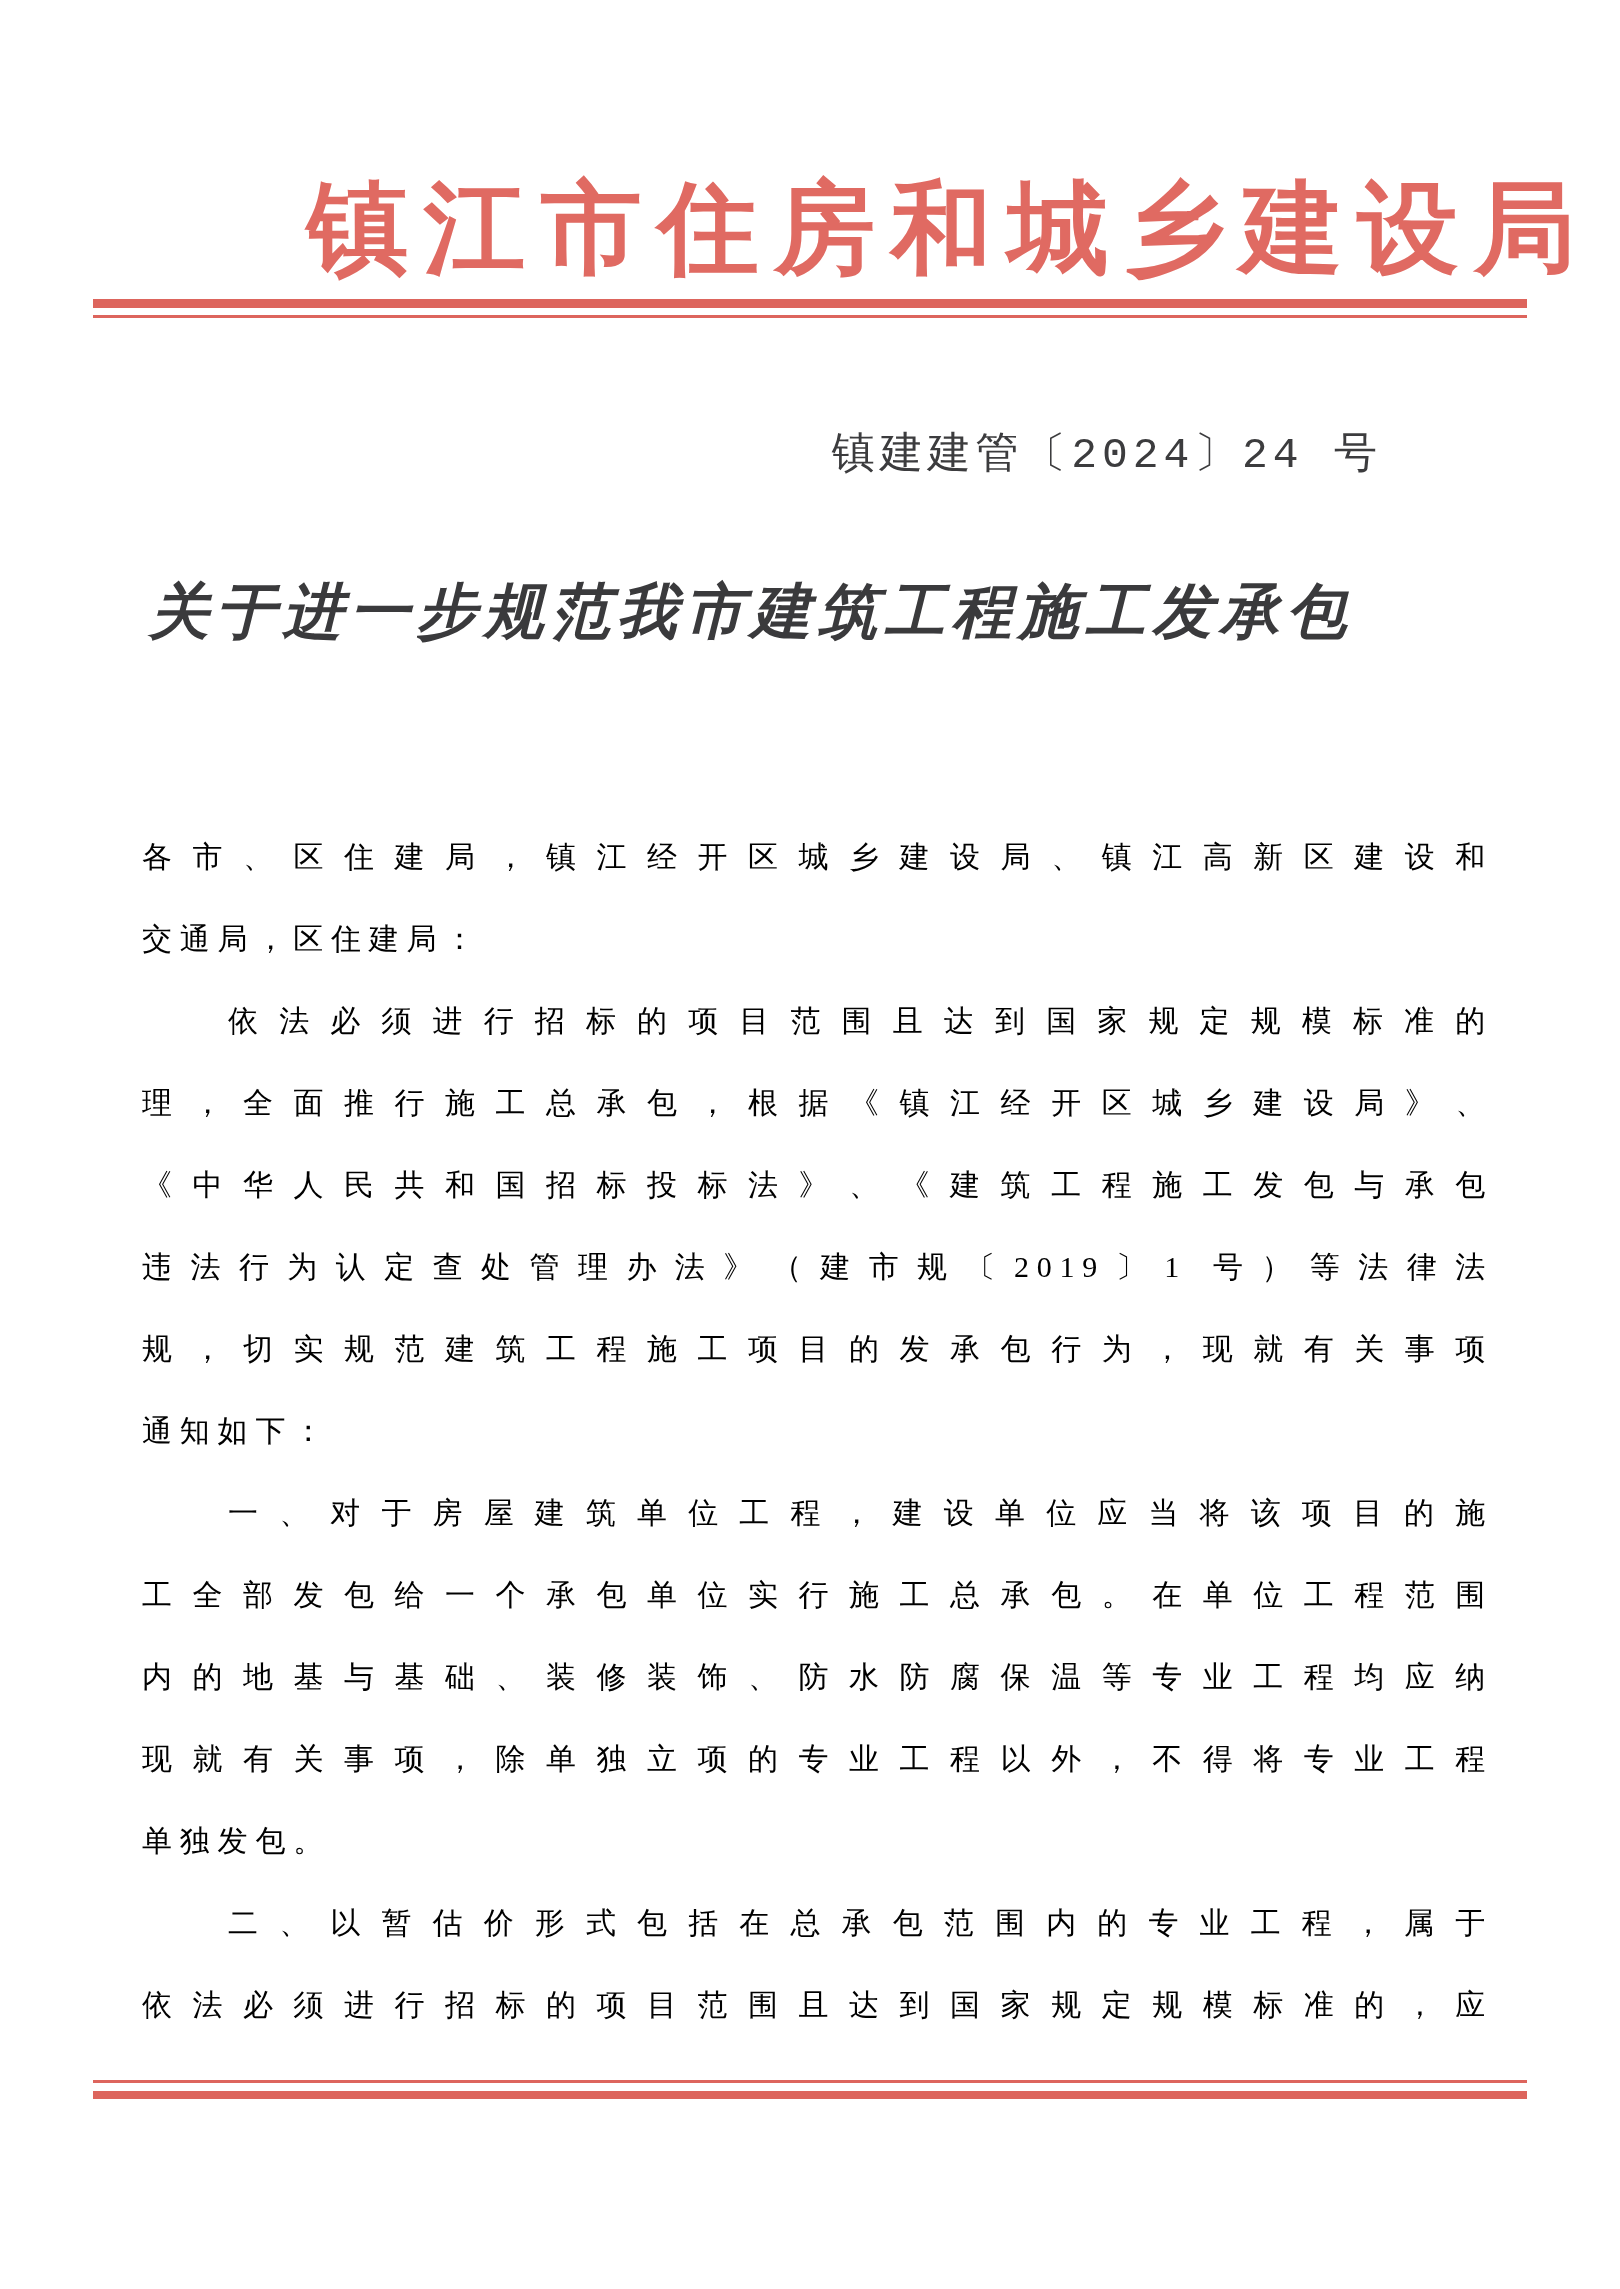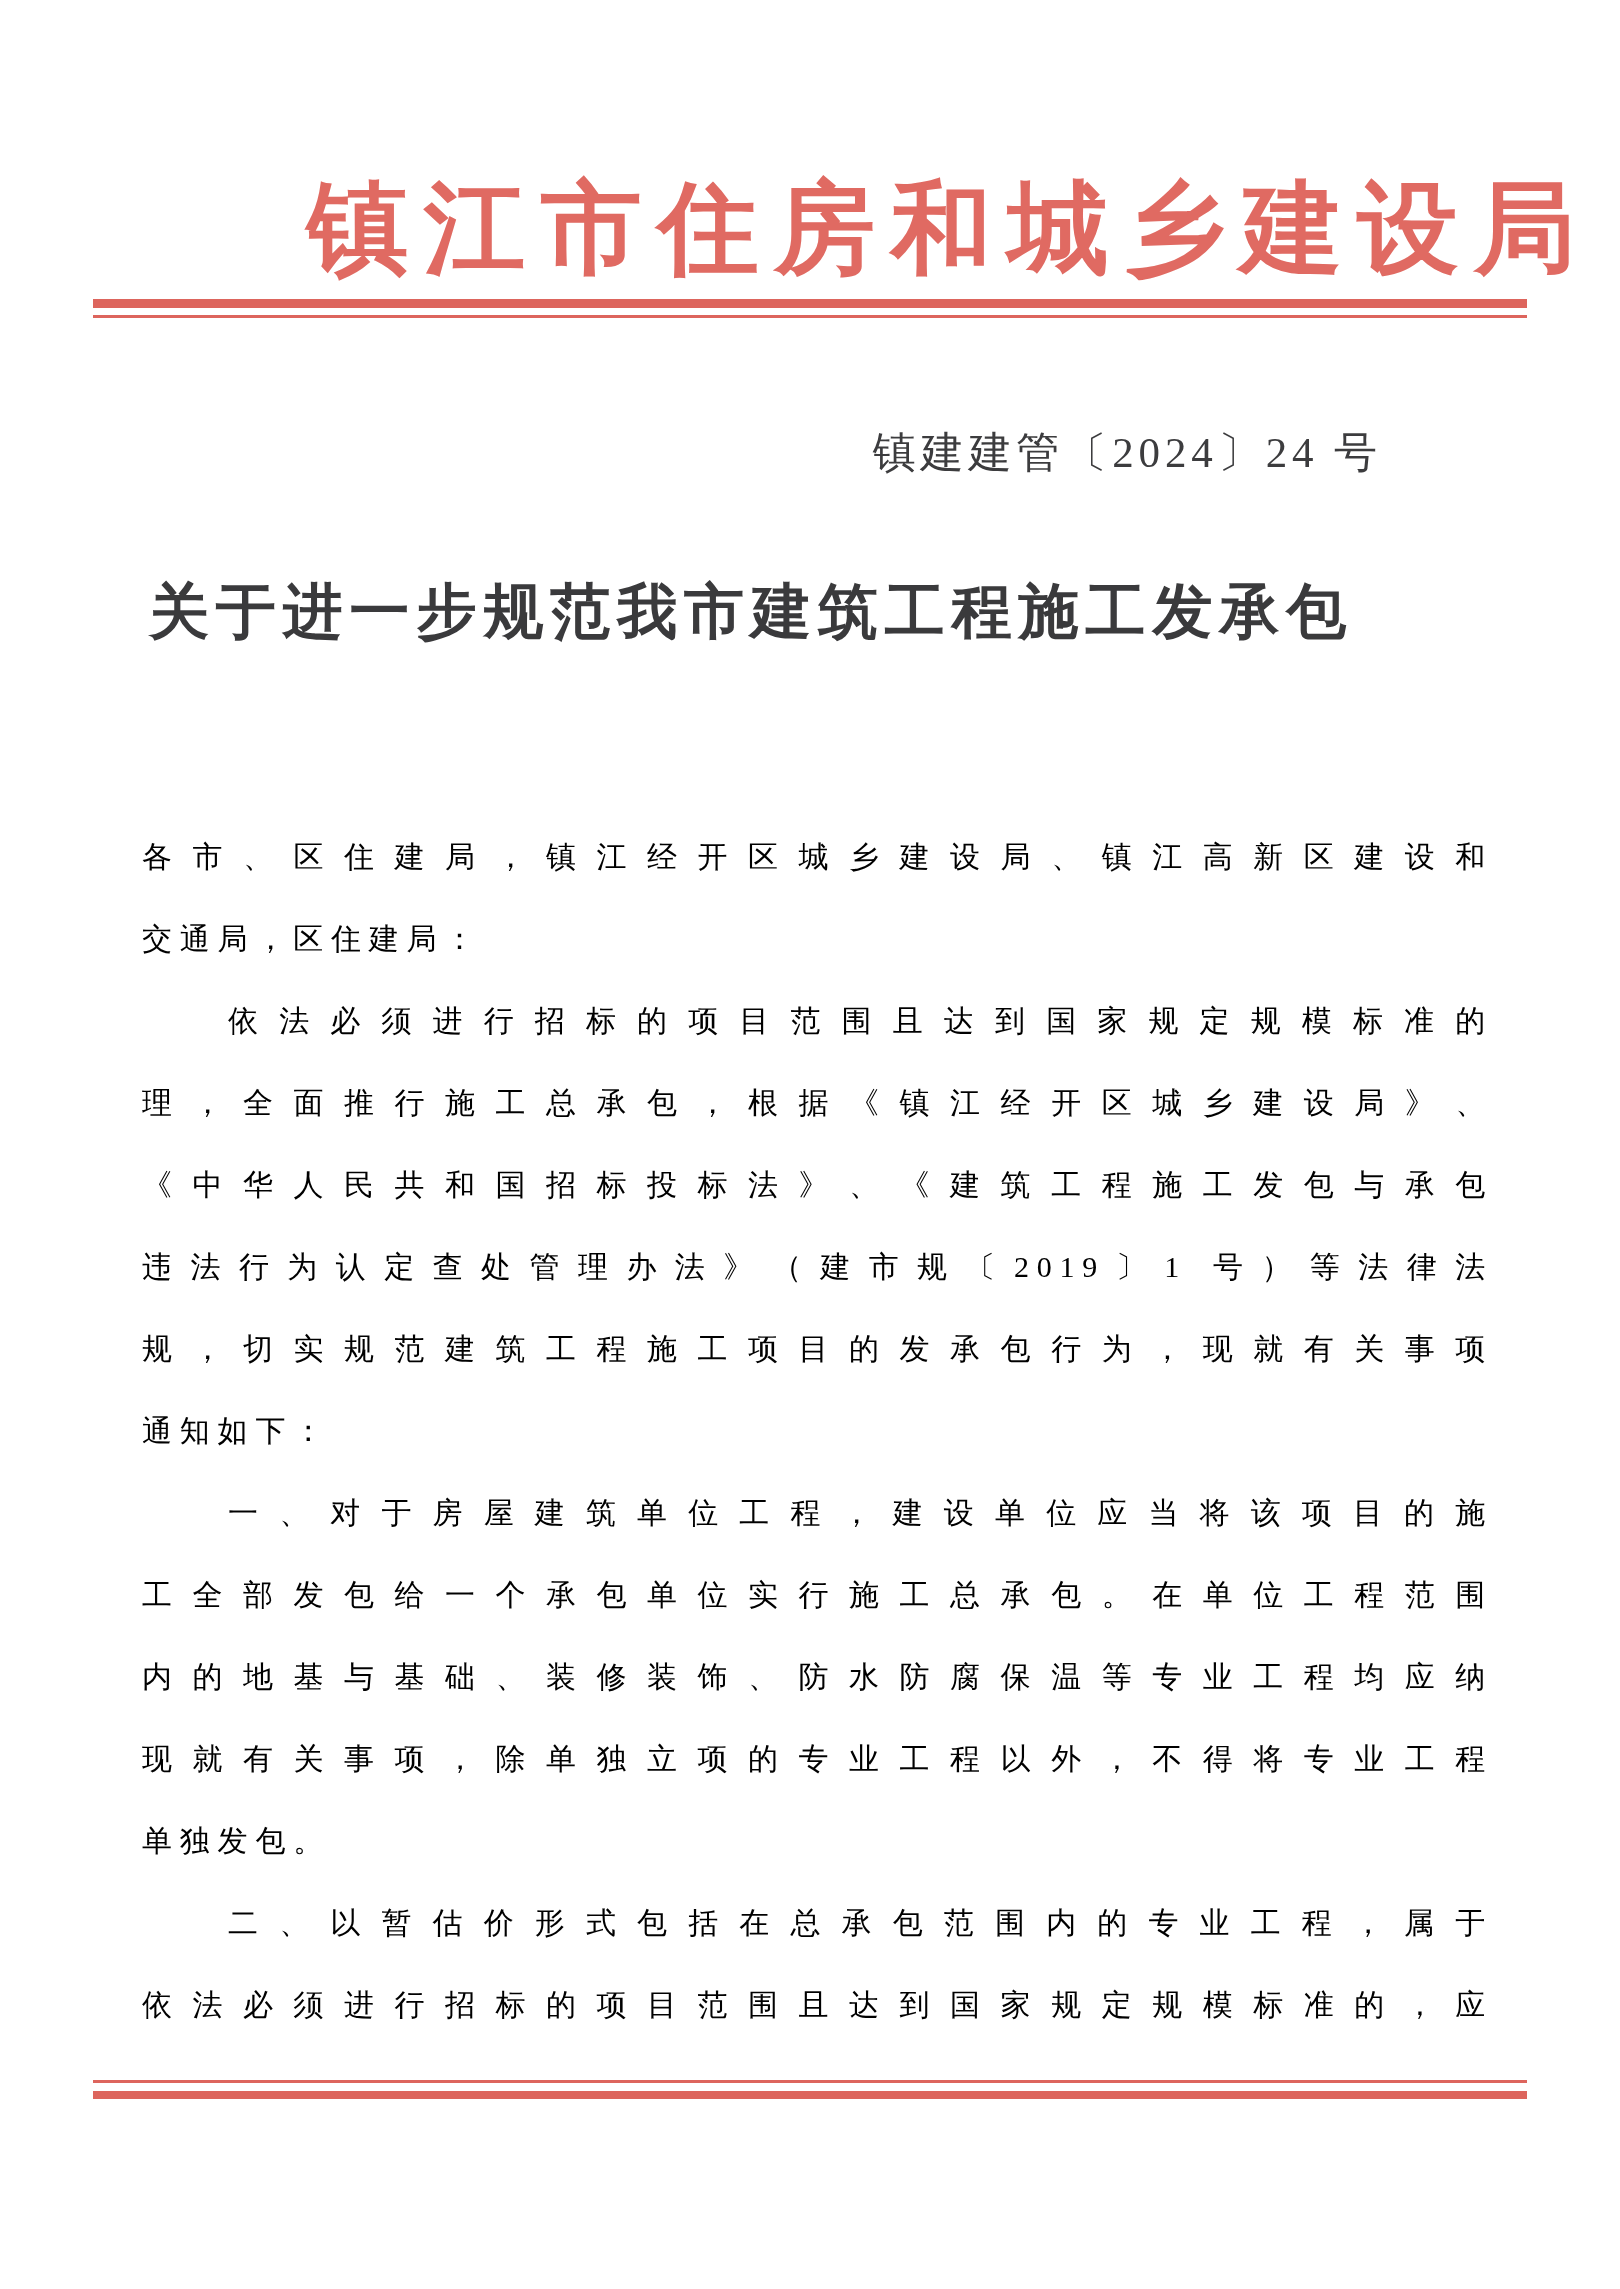--- a/index.html
+++ b/index.html
@@ -43,41 +43,42 @@
     background: #dd655d;
   }
   .rule.thick { height: 8.8px; }
   .rule.gap   { height: 6.9px; background: transparent; }
   .rule.thin  { height: 2.9px; }
 
   .doc-number {
     position: absolute;
     top: 424px;
     right: 238px;
-    font-family: Liberation Serif, serif;
+    font-family: Liberation Mono, monospace;
     font-size: 43px;
     letter-spacing: 4.9px;
     color: #3c3c3e;
     white-space: nowrap;
   }
 
   
   .doc-title {
     position: absolute;
     top: 570px;
     left: 0;
     right: 118px;
     margin: 0;
     text-align: center;
     font-family: "Liberation Sans", sans-serif;
     font-weight: 700;
     color: #3a3a3c;
     font-size: 60px;
     line-height: 84px;
     letter-spacing: 6.9px;
+    font-style: italic;
   }
   .title-line { display: block; white-space: nowrap; }
 
   
   .doc-body {
     position: absolute;
     top: 816px;
     left: 142px;
     width: 1351px;
   }

